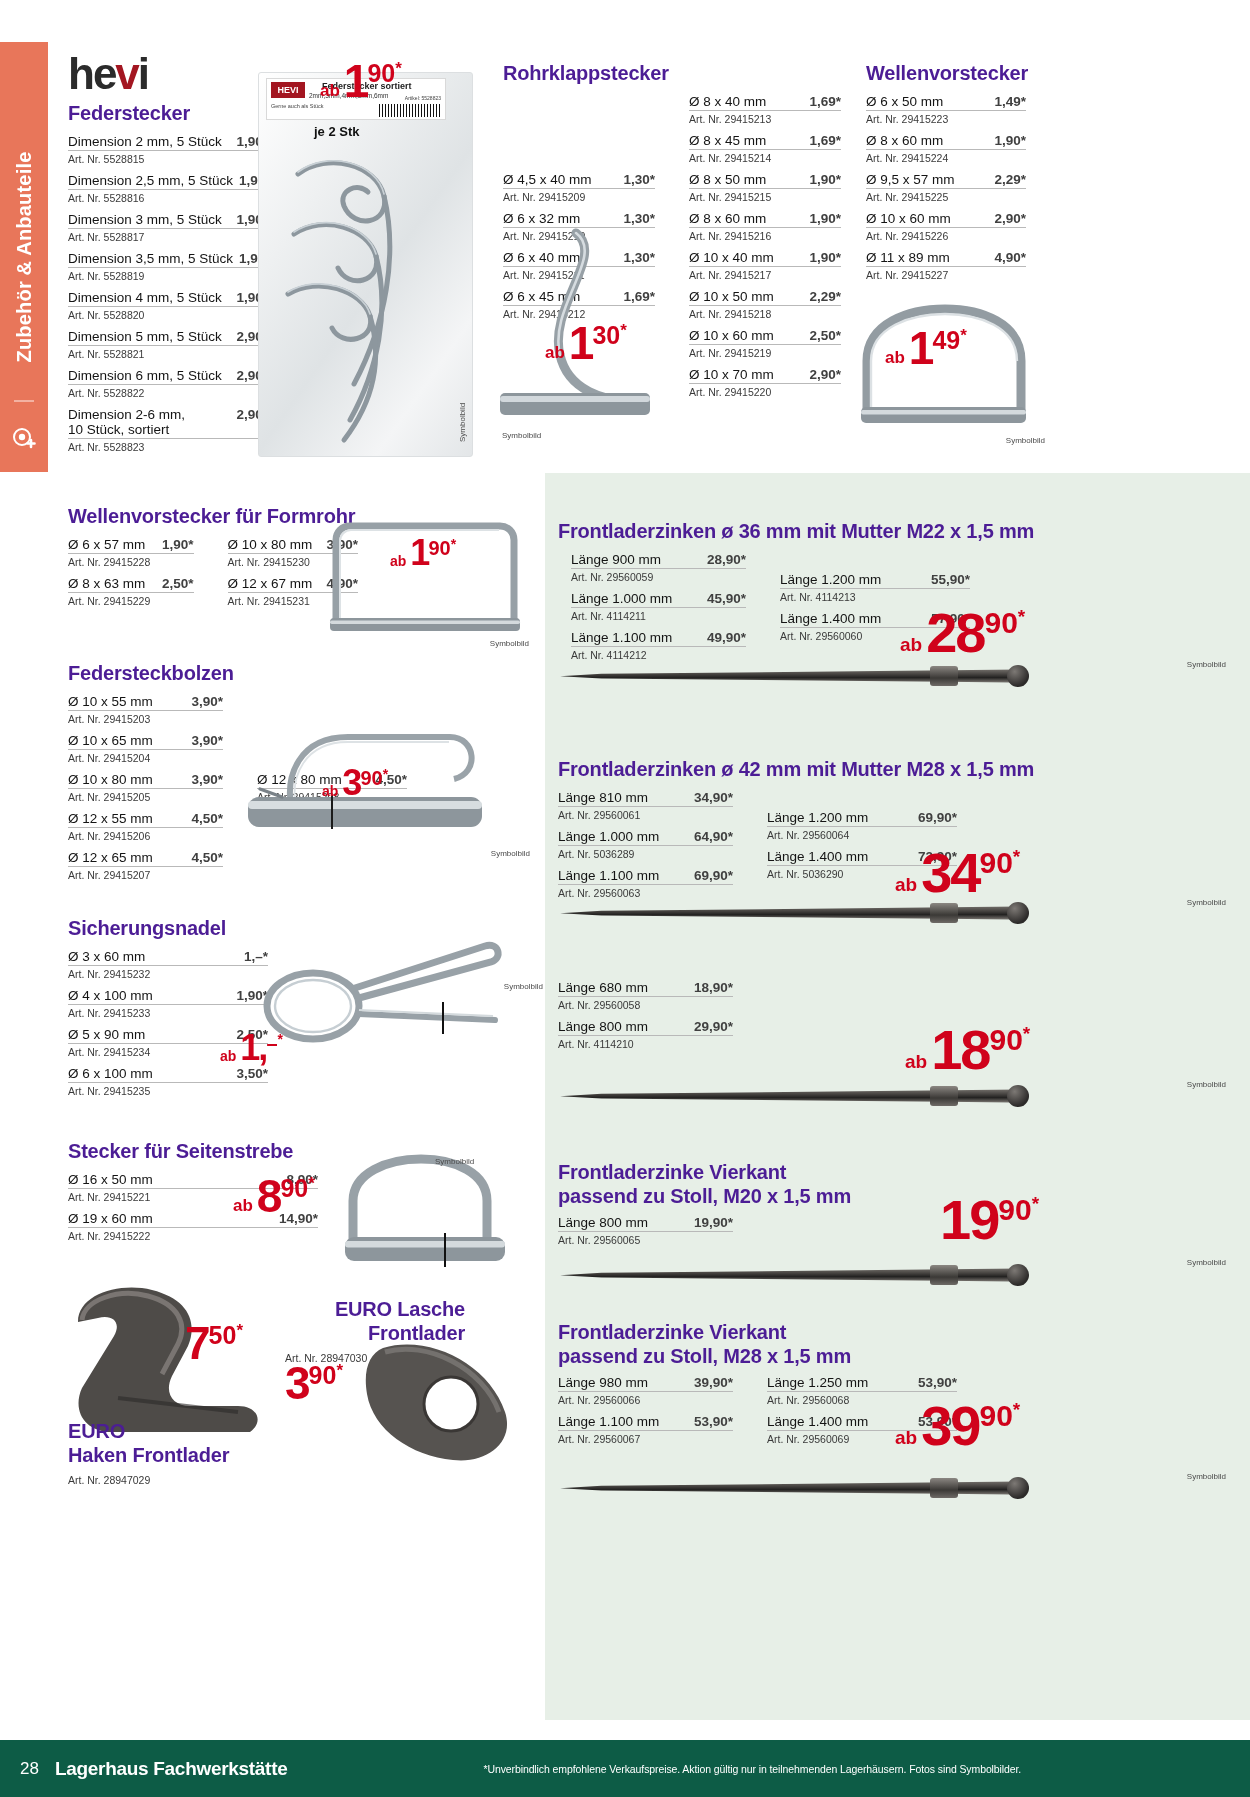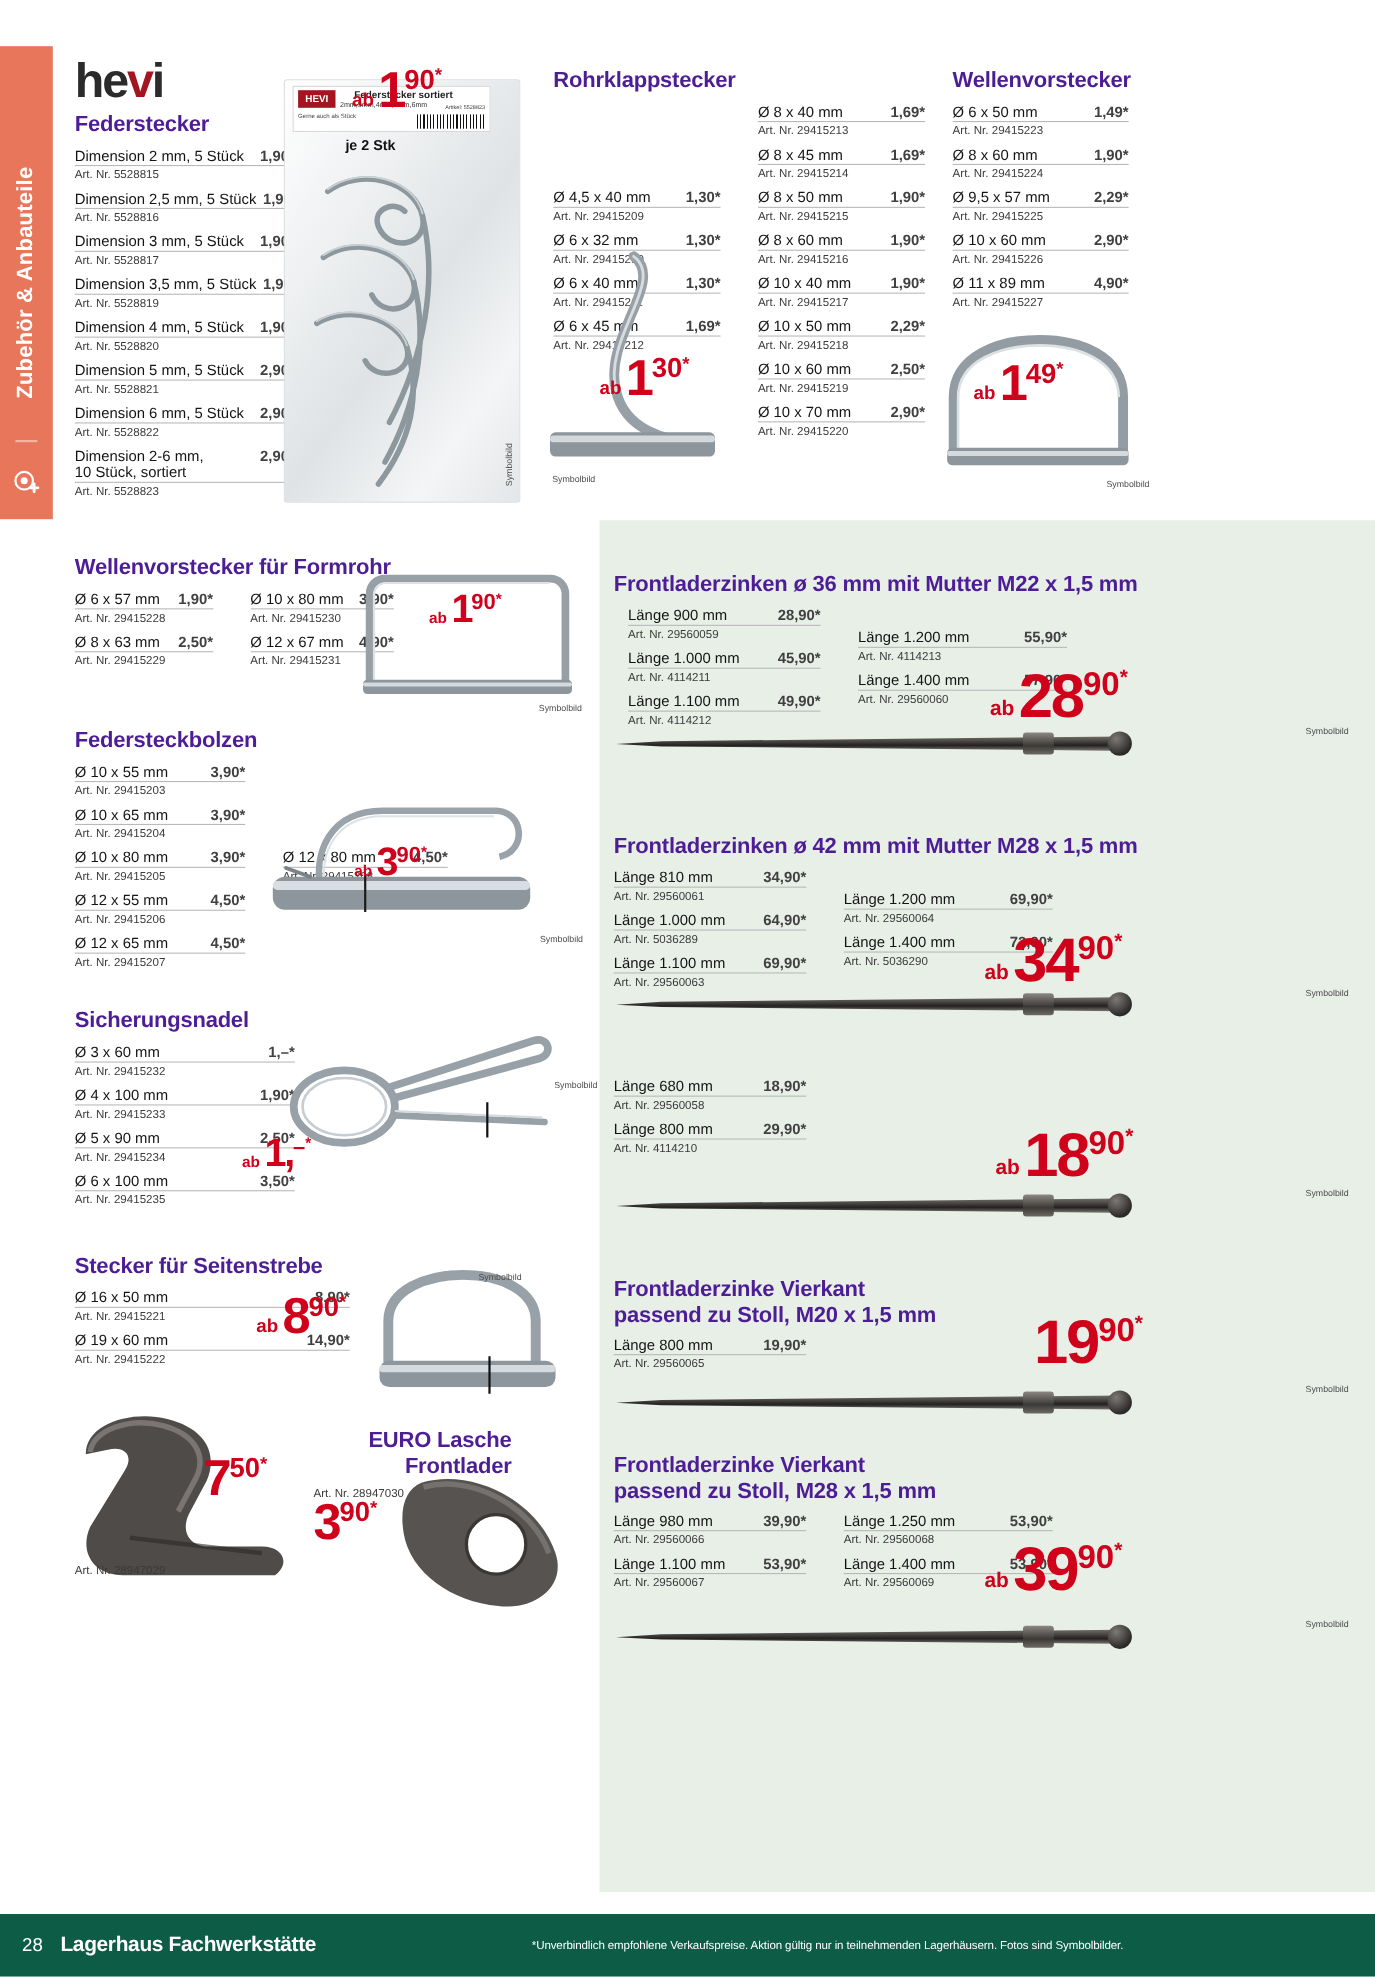--- a/index.html
+++ b/index.html
@@ -543,20 +543,24 @@
   </div>
 
   <div class="photo" style="left:68px; top:1280px; width:205px; height:165px;">
     <svg viewBox="0 0 205 165" style="width:205px;height:165px;">
       <path d="M10 42 C10 14, 52 2, 84 10 C120 19, 130 42, 120 66 L104 96 C96 112, 104 126, 122 126 L170 126 C190 126, 196 142, 182 152 L44 152 C16 152, 4 130, 14 108 L46 56 C54 42, 44 34, 30 38 Z" fill="#4e4b48"></path>
       <path d="M14 40 C16 20, 50 8, 80 16 C110 24, 120 44, 110 64 L94 94" fill="none" stroke="#8d8884" stroke-width="5" opacity=".7"></path>
       <path d="M50 118 L170 132" stroke="#2c2a29" stroke-width="4" opacity=".6"></path>
     </svg>
   </div>
   <div class="sec" style="left:68px; top:1420px; width:210px;">
+    <div class="h2 two" style="line-height:1.18;">
+      <span>EURO</span><br>
+      <span>Haken Frontlader</span>
+    </div>
     <div class="art" style="border-top:0;">Art. Nr. 28947029</div>
   </div>
   <div class="sec" style="left:185px; top:1320px;">
     <span class="bigprice">
       <span class="main">7</span>
       <span class="cents">50</span>
       <span class="star">*</span>
     </span>
   </div>
 

